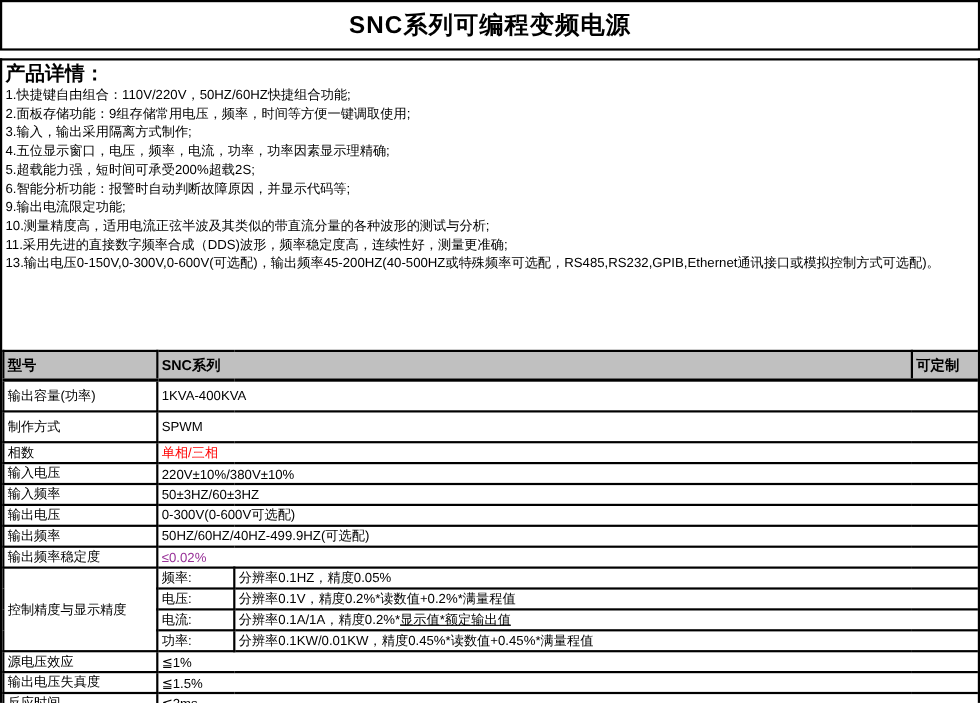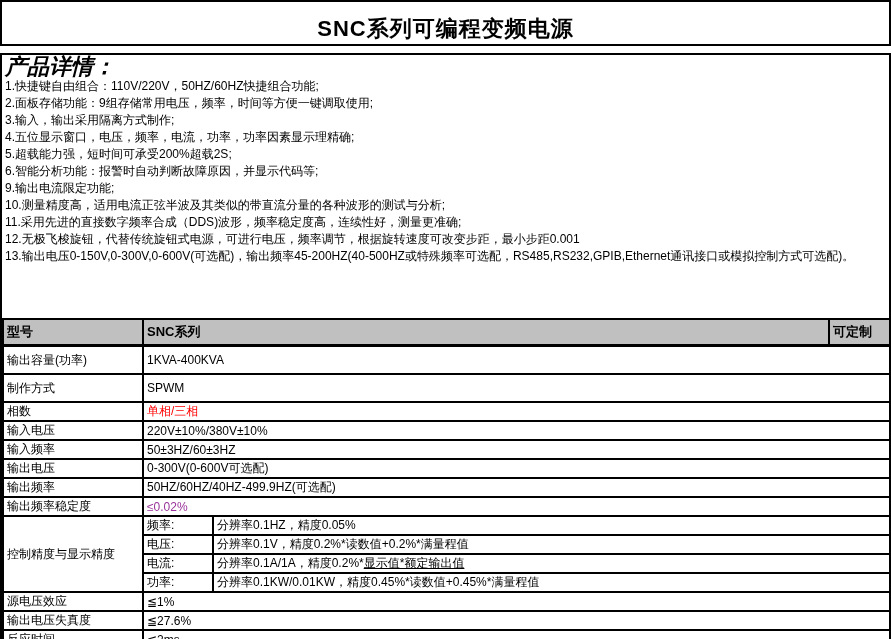--- a/index.html
+++ b/index.html
@@ -3,30 +3,30 @@
 <meta charset="utf-8">
 <style>
   html,body{margin:0;padding:0;background:#fff;}
   .page{
     position:relative;width:891px;height:639px;overflow:hidden;background:#fff;
     font-family:"Liberation Sans",sans-serif;color:#000;
   }
   
   .title-box{
     position:absolute;top:0;left:0;width:891px;height:46px;box-sizing:border-box;
-    border:2px solid #000;display:flex;align-items:flex-end;justify-content:center;
+    border:2px solid #000;display:flex;align-items:center;justify-content:center;
   }
   .title-box h1{margin:0;font-size:22px;font-weight:bold;letter-spacing:1px;}
   
   .main-box{
     position:absolute;top:53px;left:0;width:891px;height:586px;box-sizing:border-box;
     border:2px solid #000;border-bottom:none;overflow:hidden;
   }
   .details{height:263px;box-sizing:border-box;padding:1px 3px 0 3px;overflow:hidden;}
-  .details-heading{font-size:22px;font-weight:bold;line-height:22px;font-style:italic;}
+  .details-heading{font-size:18px;font-weight:bold;line-height:22px;}
   .detail-line{font-size:12px;line-height:17px;white-space:normal;}
   
   table.spec{
     width:100%;border-collapse:collapse;table-layout:fixed;
     font-size:12px;
   }
   table.spec td{
     border:2px solid #000;padding:0 3px;vertical-align:middle;overflow:hidden;
     white-space:nowrap;
   }
@@ -58,21 +58,20 @@
       <div class="details-heading">产品详情：</div>
       <div class="detail-line">1.快捷键自由组合：110V/220V，50HZ/60HZ快捷组合功能;</div>
       <div class="detail-line">2.面板存储功能：9组存储常用电压，频率，时间等方便一键调取使用;</div>
       <div class="detail-line">3.输入，输出采用隔离方式制作;</div>
       <div class="detail-line">4.五位显示窗口，电压，频率，电流，功率，功率因素显示理精确;</div>
       <div class="detail-line">5.超载能力强，短时间可承受200%超载2S;</div>
       <div class="detail-line">6.智能分析功能：报警时自动判断故障原因，并显示代码等;</div>
       <div class="detail-line">9.输出电流限定功能;</div>
       <div class="detail-line">10.测量精度高，适用电流正弦半波及其类似的带直流分量的各种波形的测试与分析;</div>
       <div class="detail-line">11.采用先进的直接数字频率合成（DDS)波形，频率稳定度高，连续性好，测量更准确;</div>
-      <div class="detail-line">12.无极飞梭旋钮，代替传统旋钮式电源，可进行电压，频率调节，根据旋转速度可改变步距，最小步距0.001</div>
       <div class="detail-line">13.输出电压0-150V,0-300V,0-600V(可选配)，输出频率45-200HZ(40-500HZ或特殊频率可选配，RS485,RS232,GPIB,Ethernet通讯接口或模拟控制方式可选配)。</div>
     </div>
 
     <table class="spec">
       <colgroup>
         <col style="width:140px">
           <col style="width:70px">
           <col style="width:616px">
           <col style="width:61px">
       </colgroup>
@@ -133,21 +132,21 @@
           <td class="val h-sub">功率:</td>
           <td class="val" colspan="2"><span>分辨率0.1KW/0.01KW，精度0.45%*读数值+0.45%*满量程值</span><span class="uline"></span></td>
         </tr>
 
         <tr>
           <td class="rowlabel h-med">源电压效应</td>
           <td class="val" colspan="3">≦1%</td>
         </tr>
         <tr>
           <td class="rowlabel h-med">输出电压失真度</td>
-          <td class="val" colspan="3">≦27.6%</td>
+          <td class="val" colspan="3">≦1.5%</td>
         </tr>
         <tr>
           <td class="rowlabel h-med">反应时间</td>
           <td class="val" colspan="3">≦2ms</td>
         </tr>
 
       </tbody>
     </table>
 
   </div>

